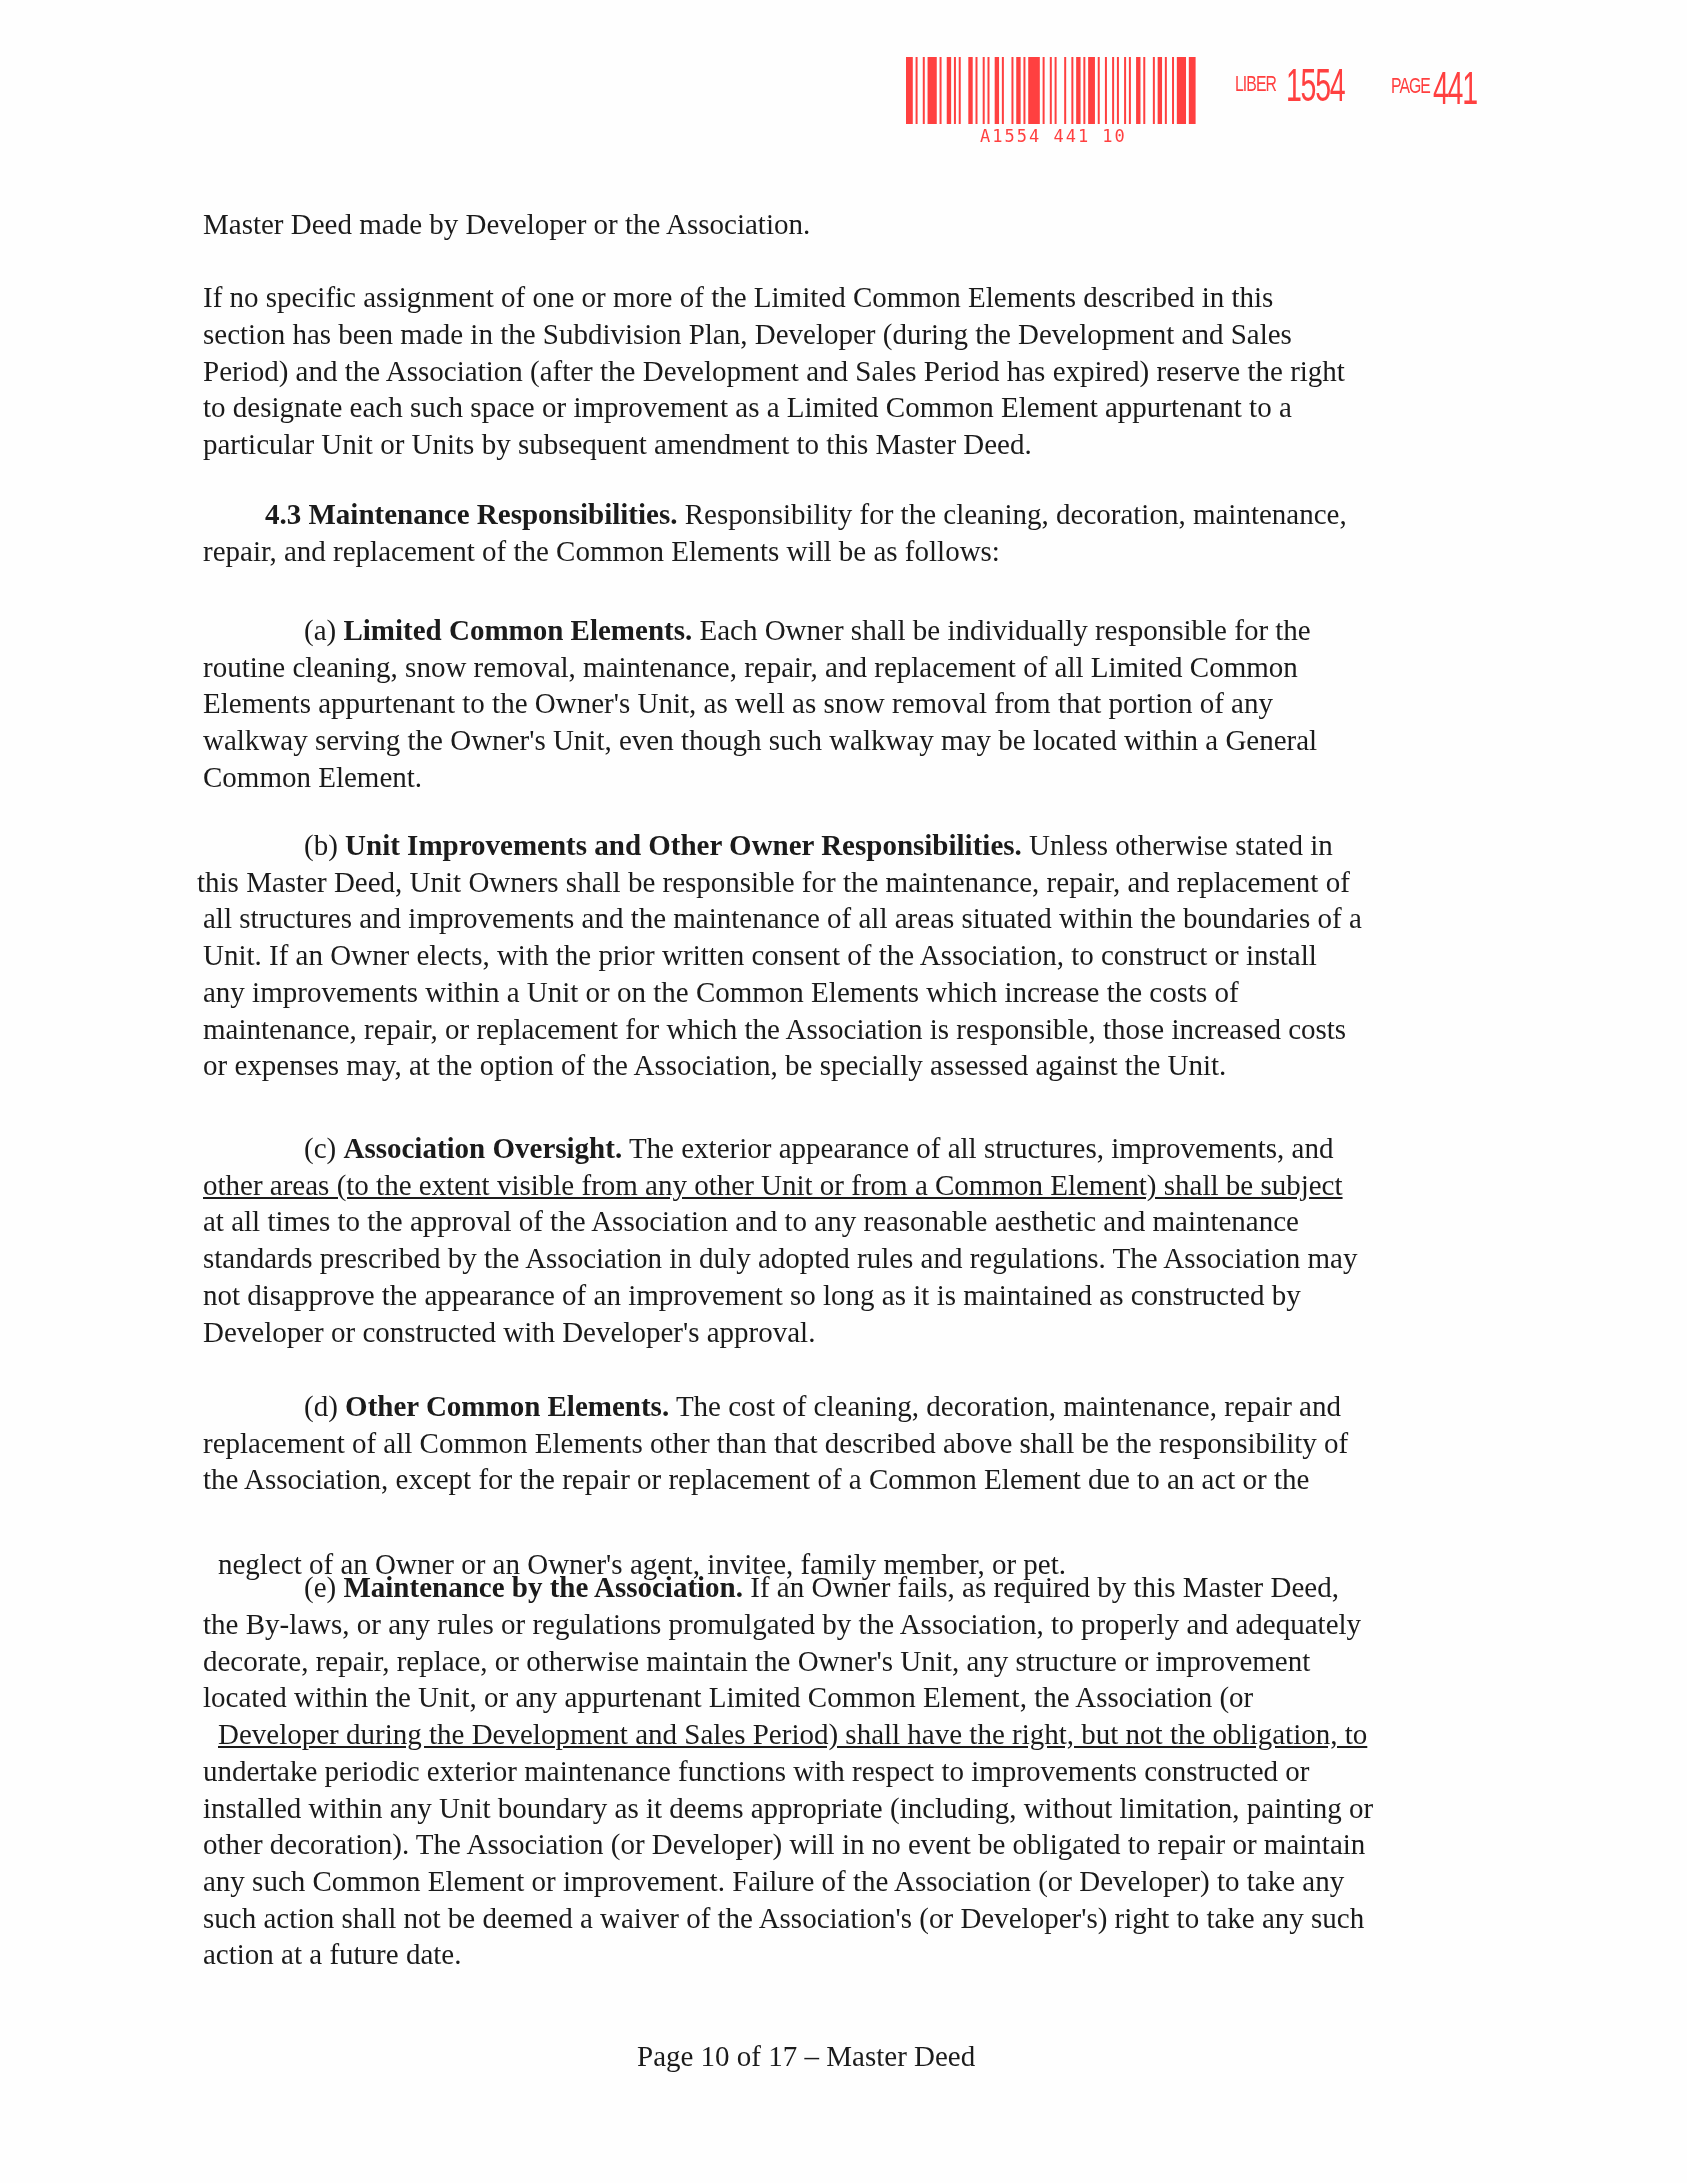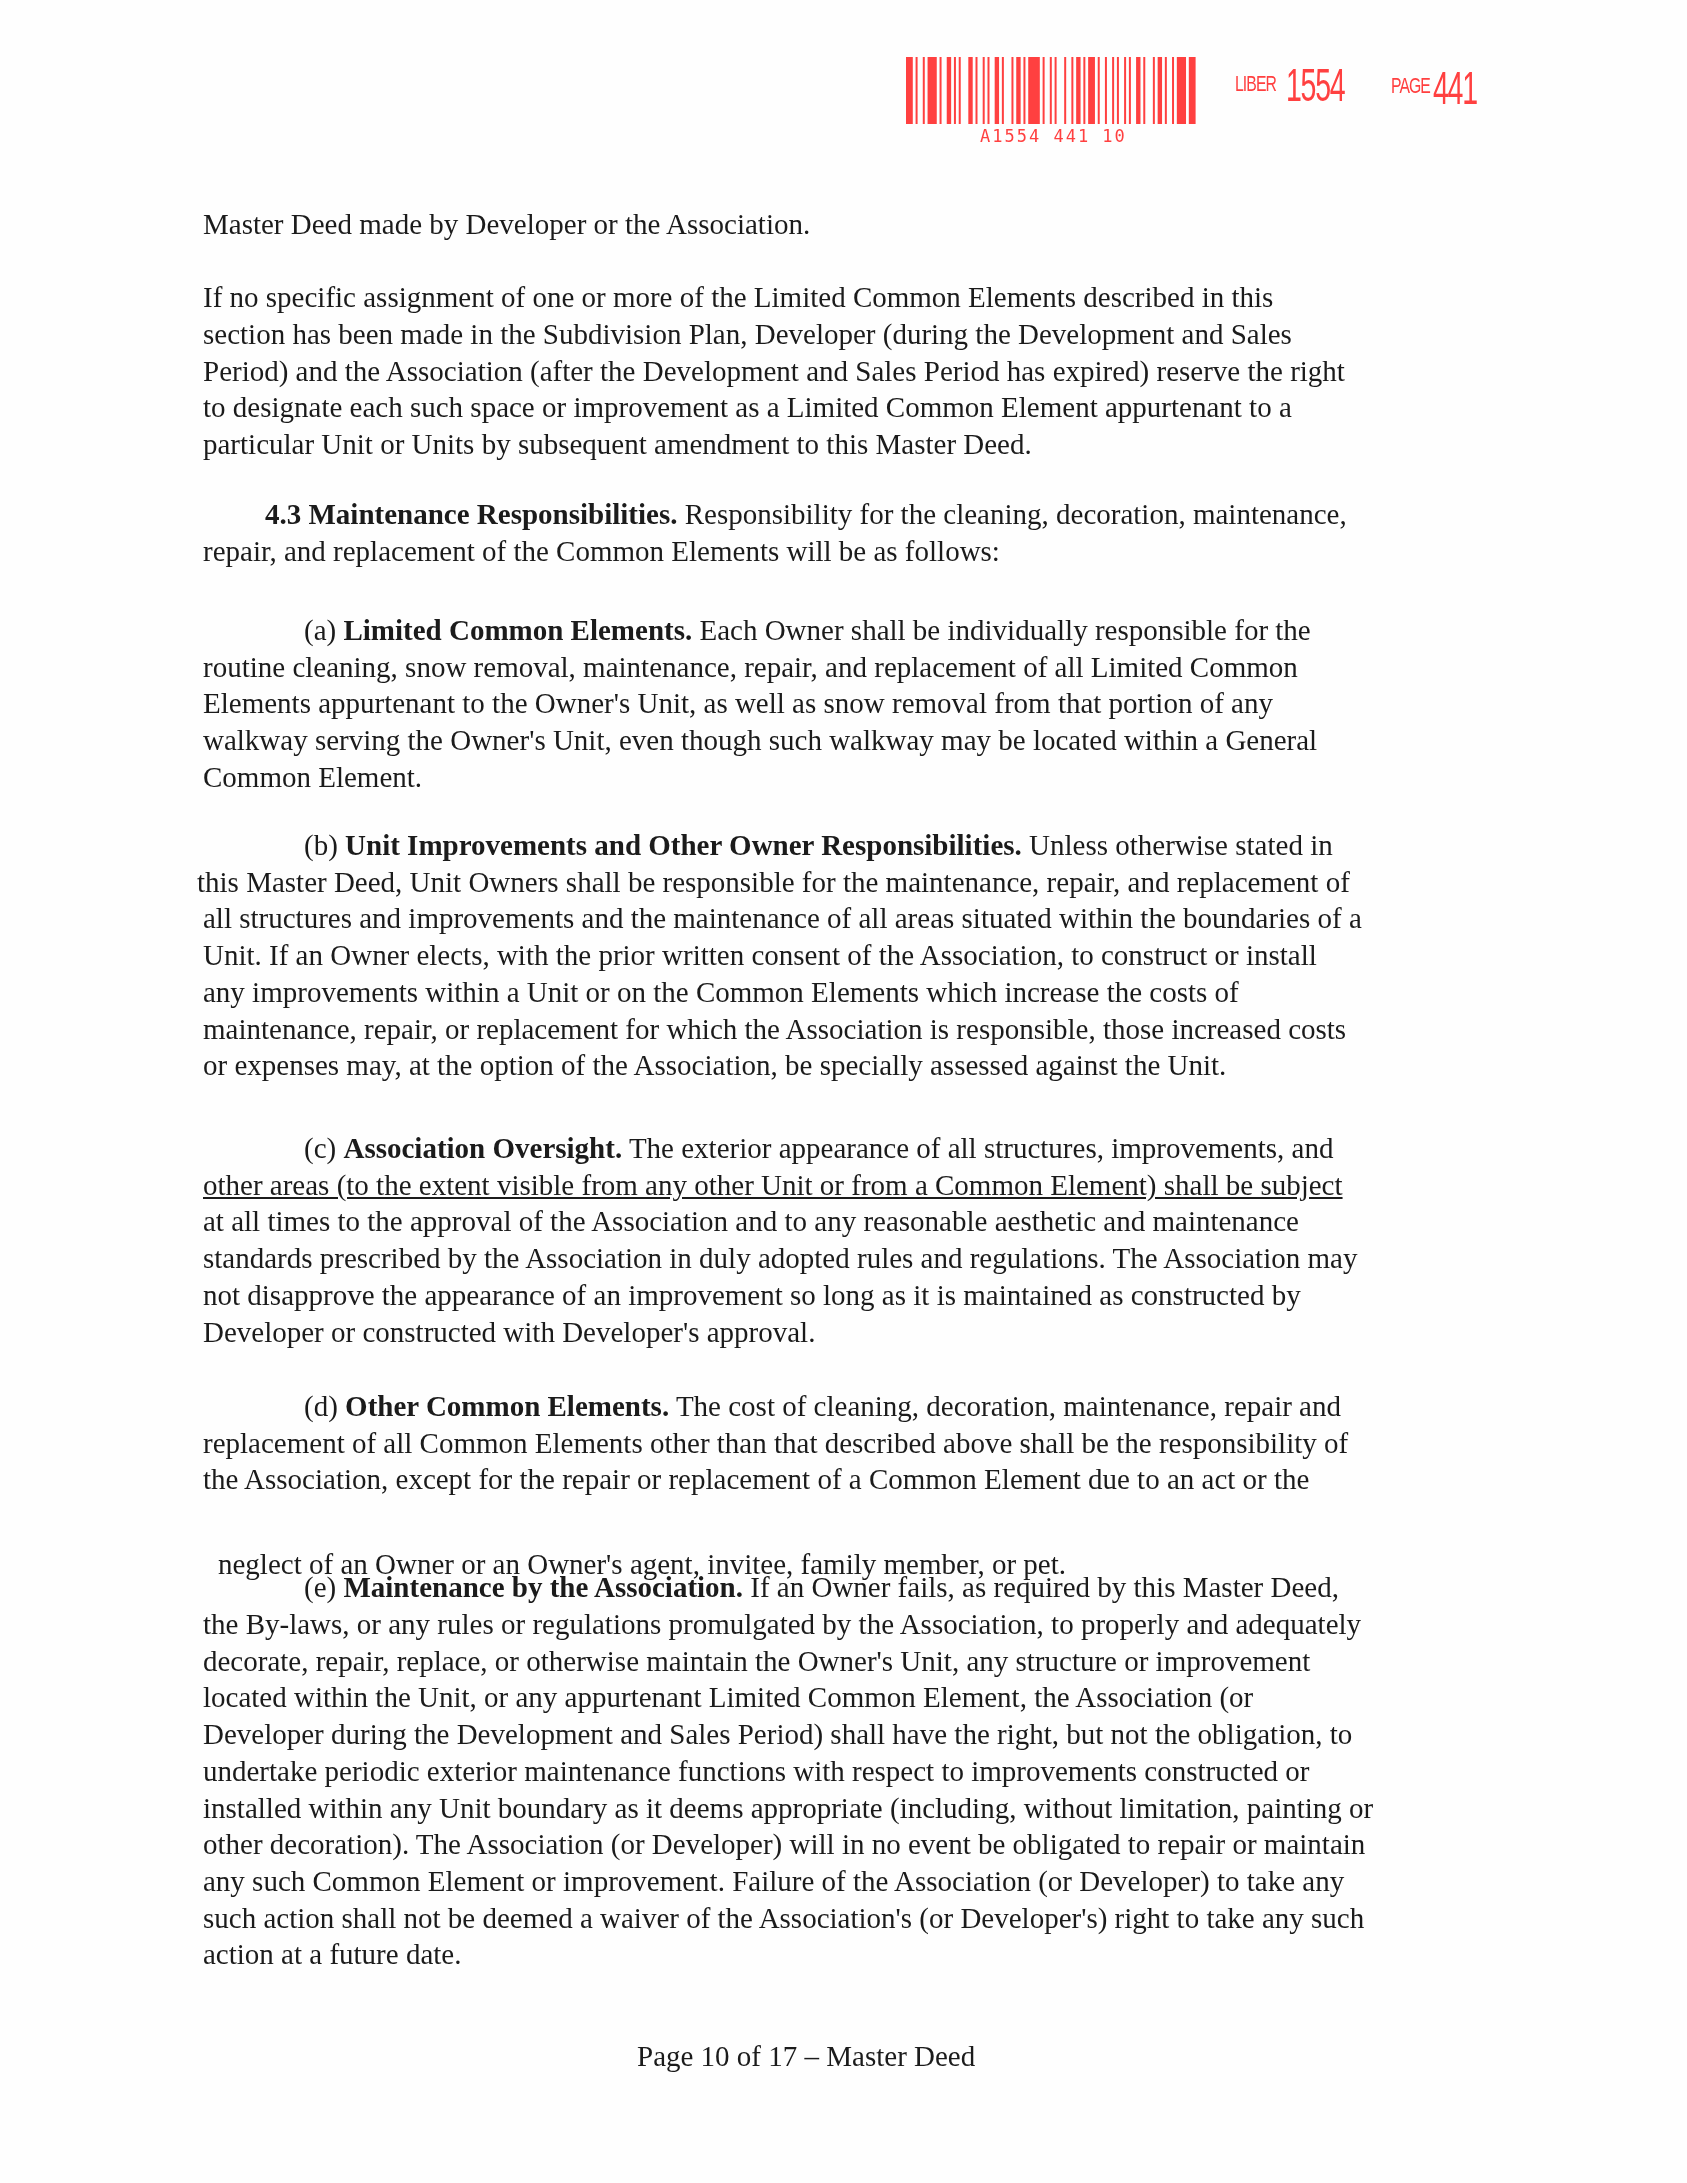--- a/index.html
+++ b/index.html
@@ -134,21 +134,21 @@
       <div class="txt" style="left: 203px; top: 1281px; transform: scaleX(1); font-family: Liberation Serif, serif;"><span>not disapprove the appearance of an improvement so long as it is maintained as constructed by</span></div>
       <div class="txt" style="left: 203px; top: 1318px; transform: scaleX(1);"><span>Developer or constructed with Developer's approval.</span></div>
       <div class="txt" style="left: 304px; top: 1392px; transform: scaleX(1);"><span>(d)</span>  <span class="b">Other Common Elements.</span> <span>The cost of cleaning, decoration, maintenance, repair and</span></div>
       <div class="txt" style="left: 203px; top: 1429px; transform: scaleX(1);"><span>replacement of all Common Elements other than that described above shall be the responsibility of</span></div>
       <div class="txt" style="left: 203px; top: 1465px; transform: scaleX(1);"><span>the Association, except for the repair or replacement of a Common Element due to an act or the</span></div>
       <div class="txt" style="left: 218px; top: 1502px; transform: scaleX(1); margin-top: 48px;"><span>neglect of an Owner or an Owner's agent, invitee, family member, or pet.</span></div>
       <div class="txt" style="left: 304px; top: 1573px; transform: scaleX(1);"><span>(e)</span>  <span class="b">Maintenance by the Association.</span> <span>If an Owner fails, as required by this Master Deed,</span></div>
       <div class="txt" style="left: 203px; top: 1610px; transform: scaleX(1);"><span>the By-laws, or any rules or regulations promulgated by the Association, to properly and adequately</span></div>
       <div class="txt" style="left: 203px; top: 1647px; transform: scaleX(1);"><span>decorate, repair, replace, or otherwise maintain the Owner's Unit, any structure or improvement</span></div>
       <div class="txt" style="left: 203px; top: 1683px; transform: scaleX(1);"><span>located within the Unit, or any appurtenant Limited Common Element, the Association (or</span></div>
-      <div class="txt" style="left: 203px; top: 1720px; transform: scaleX(1);"><span>Developer during the Development and Sales Period) shall have the right, but not the obligation, to</span></div>
+      <div class="txt" style="left: 218px; top: 1720px; transform: scaleX(1); text-decoration: underline;"><span>Developer during the Development and Sales Period) shall have the right, but not the obligation, to</span></div>
       <div class="txt" style="left: 203px; top: 1757px; transform: scaleX(1);"><span>undertake periodic exterior maintenance functions with respect to improvements constructed or</span></div>
       <div class="txt" style="left: 203px; top: 1794px; transform: scaleX(1);"><span>installed within any Unit boundary as it deems appropriate (including, without limitation, painting or</span></div>
       <div class="txt" style="left: 203px; top: 1830px; transform: scaleX(1);"><span>other decoration). The Association (or Developer) will in no event be obligated to repair or maintain</span></div>
       <div class="txt" style="left: 203px; top: 1867px; transform: scaleX(1);"><span>any such Common Element or improvement. Failure of the Association (or Developer) to take any</span></div>
       <div class="txt" style="left: 203px; top: 1904px; transform: scaleX(1);"><span>such action shall not be deemed a waiver of the Association's (or Developer's) right to take any such</span></div>
       <div class="txt" style="left: 203px; top: 1940px; transform: scaleX(1);"><span>action at a future date.</span></div>
     </div>
 
   <div class="footer">Page 10 of 17 – Master Deed</div>
 </div>

